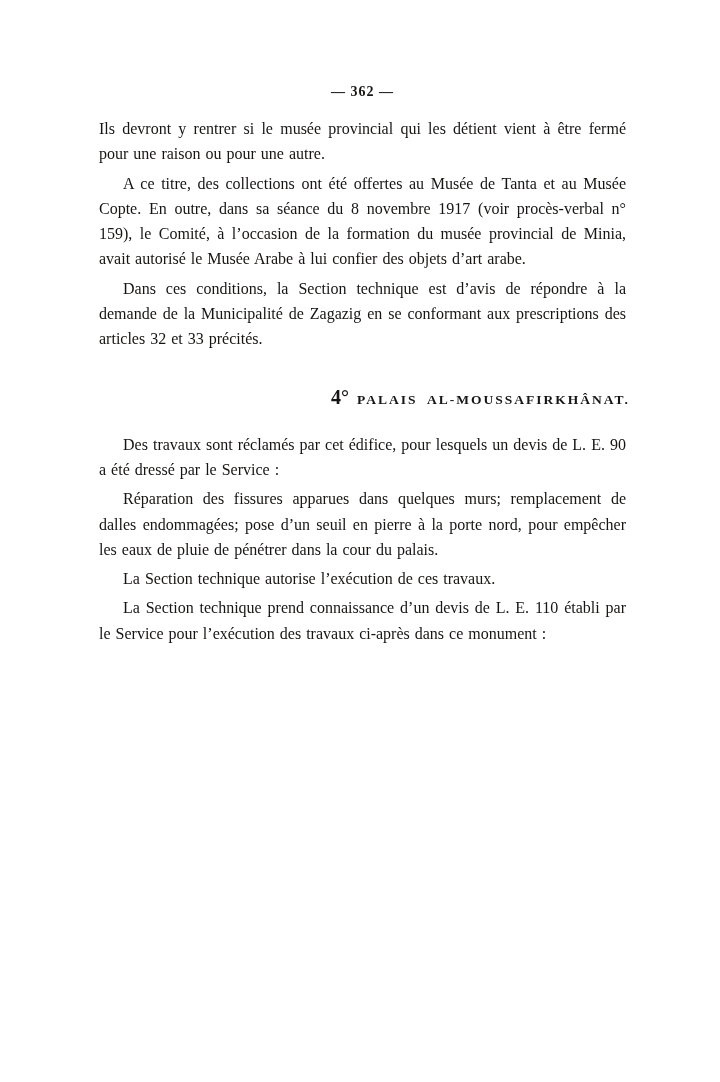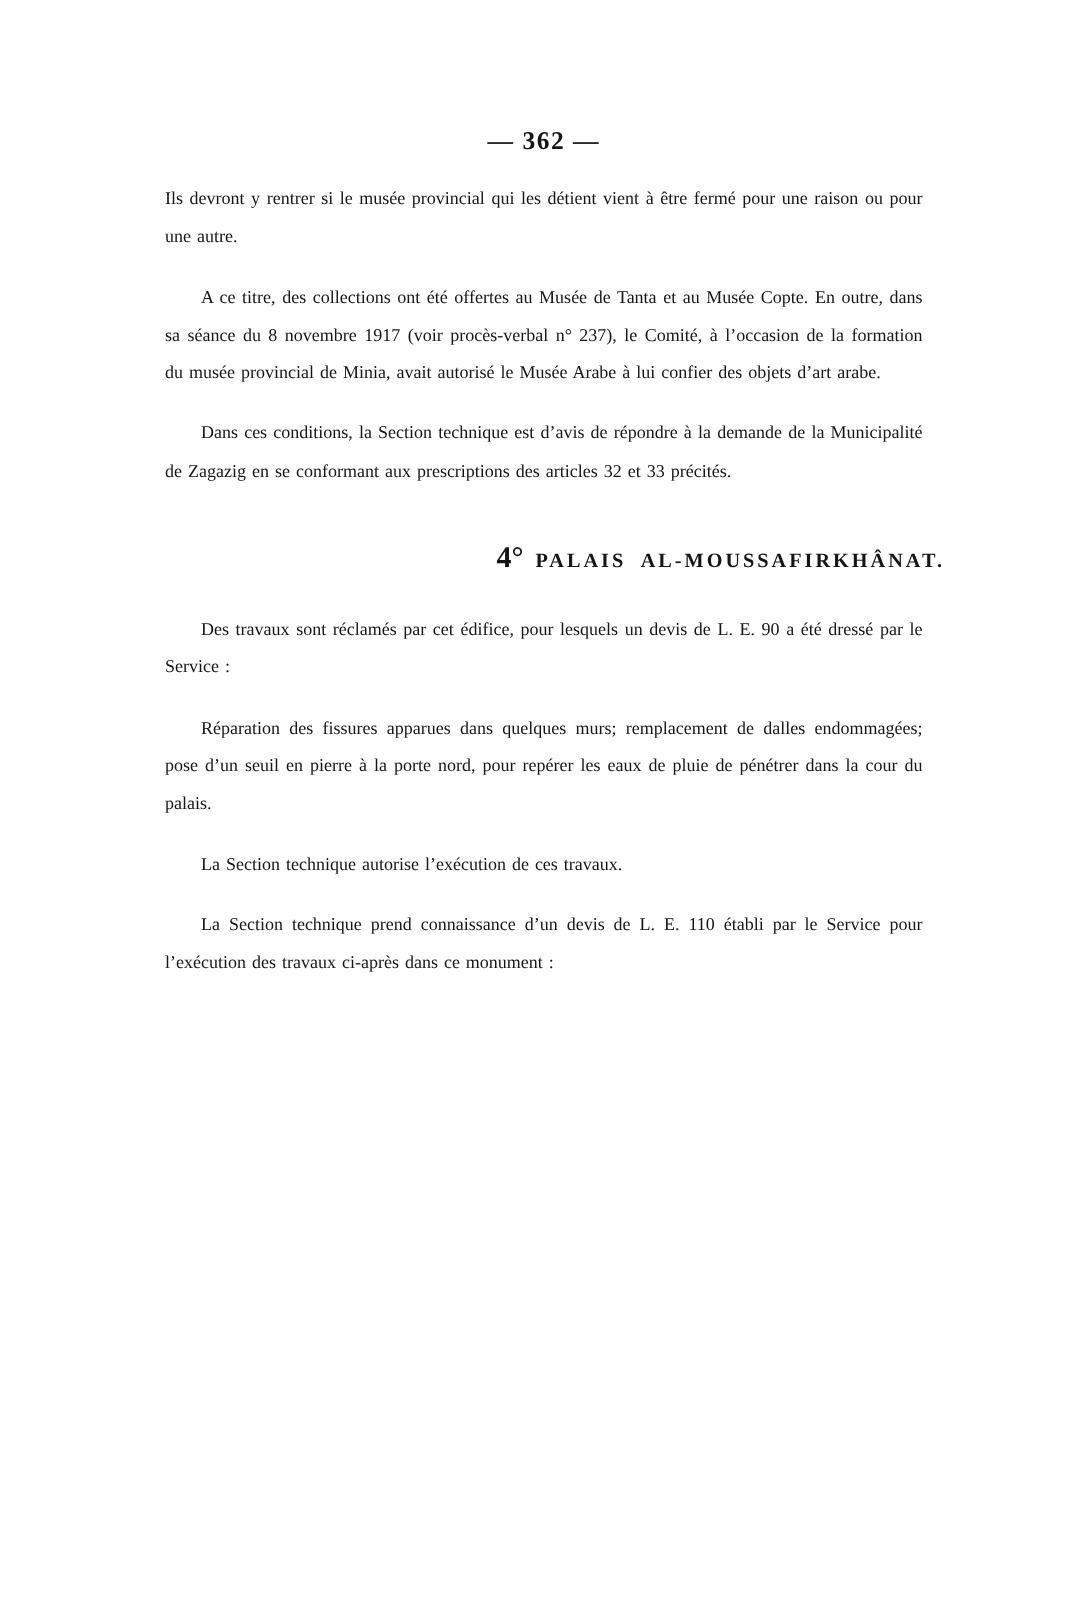--- a/index.html
+++ b/index.html
@@ -17,28 +17,28 @@
     color: #171513;
   }
   .text-block {
     position: absolute;
     left: 95px;
     top: 84px;
     width: 535px;
   }
   .page-header {
     text-align: center;
-    font-size: 17px;
+    font-size: 14px;
     font-weight: bold;
     letter-spacing: 1px;
     margin: 0 0 16px 0;
   }
   p.para {
-    margin: 15px;
-    font-size: 12px;
+    margin: 4px;
+    font-size: 16px;
     line-height: 25.3px;
     text-align: justify;
     text-indent: 24px;
     word-spacing: 1px;
   }
   p.para.noindent {
     text-indent: 0;
   }
   .heading {
     text-align: right;
@@ -60,31 +60,31 @@
 </head>
 <body>
 
 <div class="page">
   <div class="text-block">
 
     <div class="page-header">— 362 —</div>
 
     <p class="para noindent">Ils devront y rentrer si le musée provincial qui les détient vient à être fermé pour une raison ou pour une autre.</p>
 
-    <p class="para">A ce titre, des collections ont été offertes au Musée de Tanta et au Musée Copte. En outre, dans sa séance du 8 novembre 1917 (voir procès-verbal n° 237), le Comité, à l’occasion de la formation du musée provincial de Minia, avait autorisé le Musée Arabe à lui confier des objets d’art arabe.</p>
+    <p class="para">A ce titre, des collections ont été offertes au Musée de Tanta et au Musée Copte. En outre, dans sa séance du 8 novembre 1917 (voir procès-verbal n° 159), le Comité, à l’occasion de la formation du musée provincial de Minia, avait autorisé le Musée Arabe à lui confier des objets d’art arabe.</p>
 
     <p class="para">Dans ces conditions, la Section technique est d’avis de répondre à la demande de la Municipalité de Zagazig en se conformant aux prescriptions des articles 32 et 33 précités.</p>
 
     <div class="heading">
       <span class="hnum">4°</span><span class="htitle">PALAIS AL-MOUSSAFIRKHÂNAT.</span>
     </div>
 
     <p class="para">Des travaux sont réclamés par cet édifice, pour lesquels un devis de L. E. 90 a été dressé par le Service :</p>
 
-    <p class="para">Réparation des fissures apparues dans quelques murs; remplacement de dalles endommagées; pose d’un seuil en pierre à la porte nord, pour repérer les eaux de pluie de pénétrer dans la cour du palais.</p>
+    <p class="para">Réparation des fissures apparues dans quelques murs; remplacement de dalles endommagées; pose d’un seuil en pierre à la porte nord, pour empêcher les eaux de pluie de pénétrer dans la cour du palais.</p>
 
 
 
 
 
     <p class="para">La Section technique autorise l’exécution de ces travaux.</p>
 
 
     <p class="para">La Section technique prend connaissance d’un devis de L. E. 110 établi par le Service pour l’exécution des travaux ci-après dans ce monument :</p>
 

